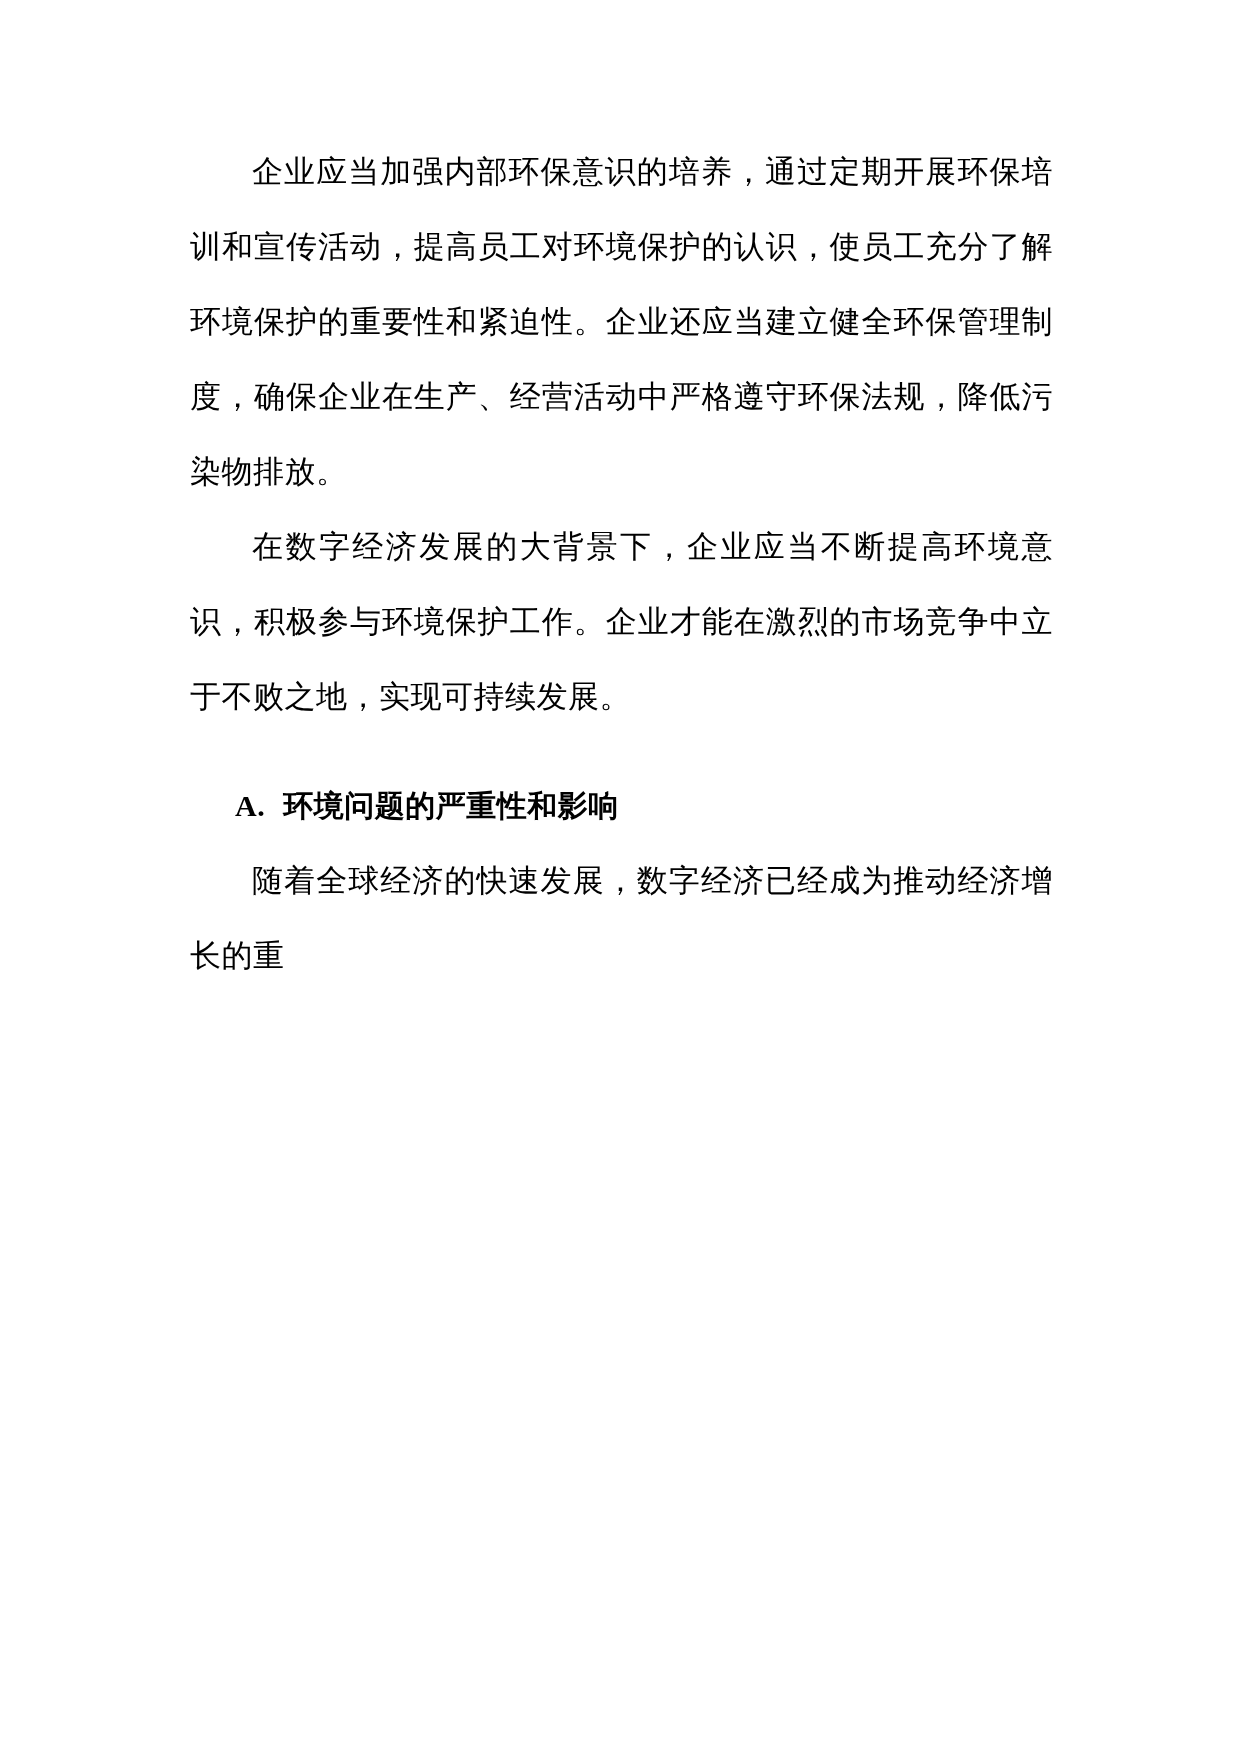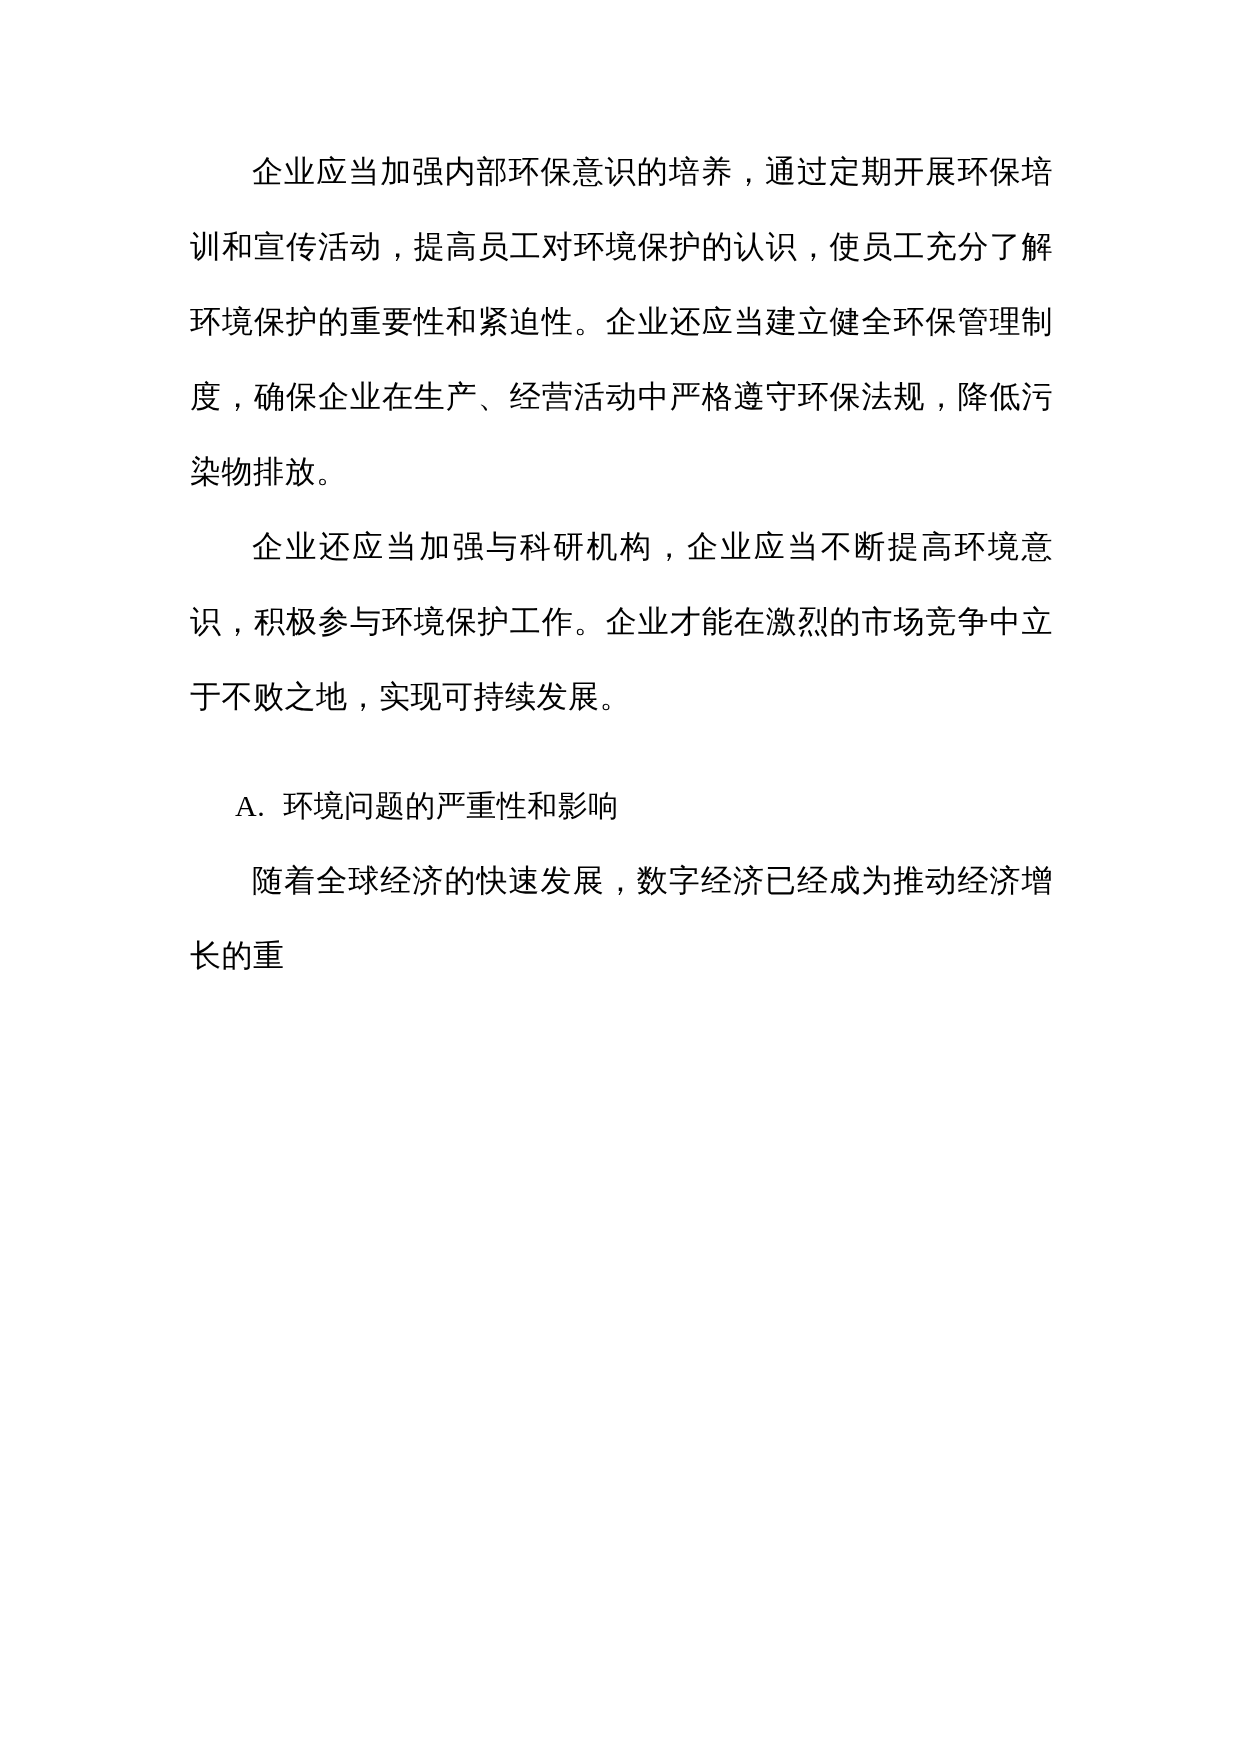--- a/index.html
+++ b/index.html
@@ -26,32 +26,32 @@
     font-size: 31px;
     line-height: 75px;
     text-align: justify;
     text-indent: 2em;
     letter-spacing: 0.5px;
   }
   .heading {
     margin: 34px 0 0 45px;
     font-size: 30px;
     line-height: 75px;
-    font-weight: 400;
+    font-weight: 700;
     font-family: "Liberation Sans", sans-serif;
     letter-spacing: 0.5px;
   }
   .heading-label {
     font-family: "Liberation Serif", serif;
     margin-right: 18px;
   }
 </style>
 </head>
 <body>
 
 <div class="page">
   <p class="para">企业应当加强内部环保意识的培养，通过定期开展环保培训和宣传活动，提高员工对环境保护的认识，使员工充分了解环境保护的重要性和紧迫性。企业还应当建立健全环保管理制度，确保企业在生产、经营活动中严格遵守环保法规，降低污染物排放。</p>
-  <p class="para">企业还应当加强与科研机构，企业应当不断提高环境意识，积极参与环境保护工作。企业才能在激烈的市场竞争中立于不败之地，实现可持续发展。</p>
+  <p class="para">在数字经济发展的大背景下，企业应当不断提高环境意识，积极参与环境保护工作。企业才能在激烈的市场竞争中立于不败之地，实现可持续发展。</p>
   <h2 class="heading">
     <span class="heading-label">A.</span><span>环境问题的严重性和影响</span>
   </h2>
   <p class="para">随着全球经济的快速发展，数字经济已经成为推动经济增长的重</p>
 </div>
 
 </body></html>

